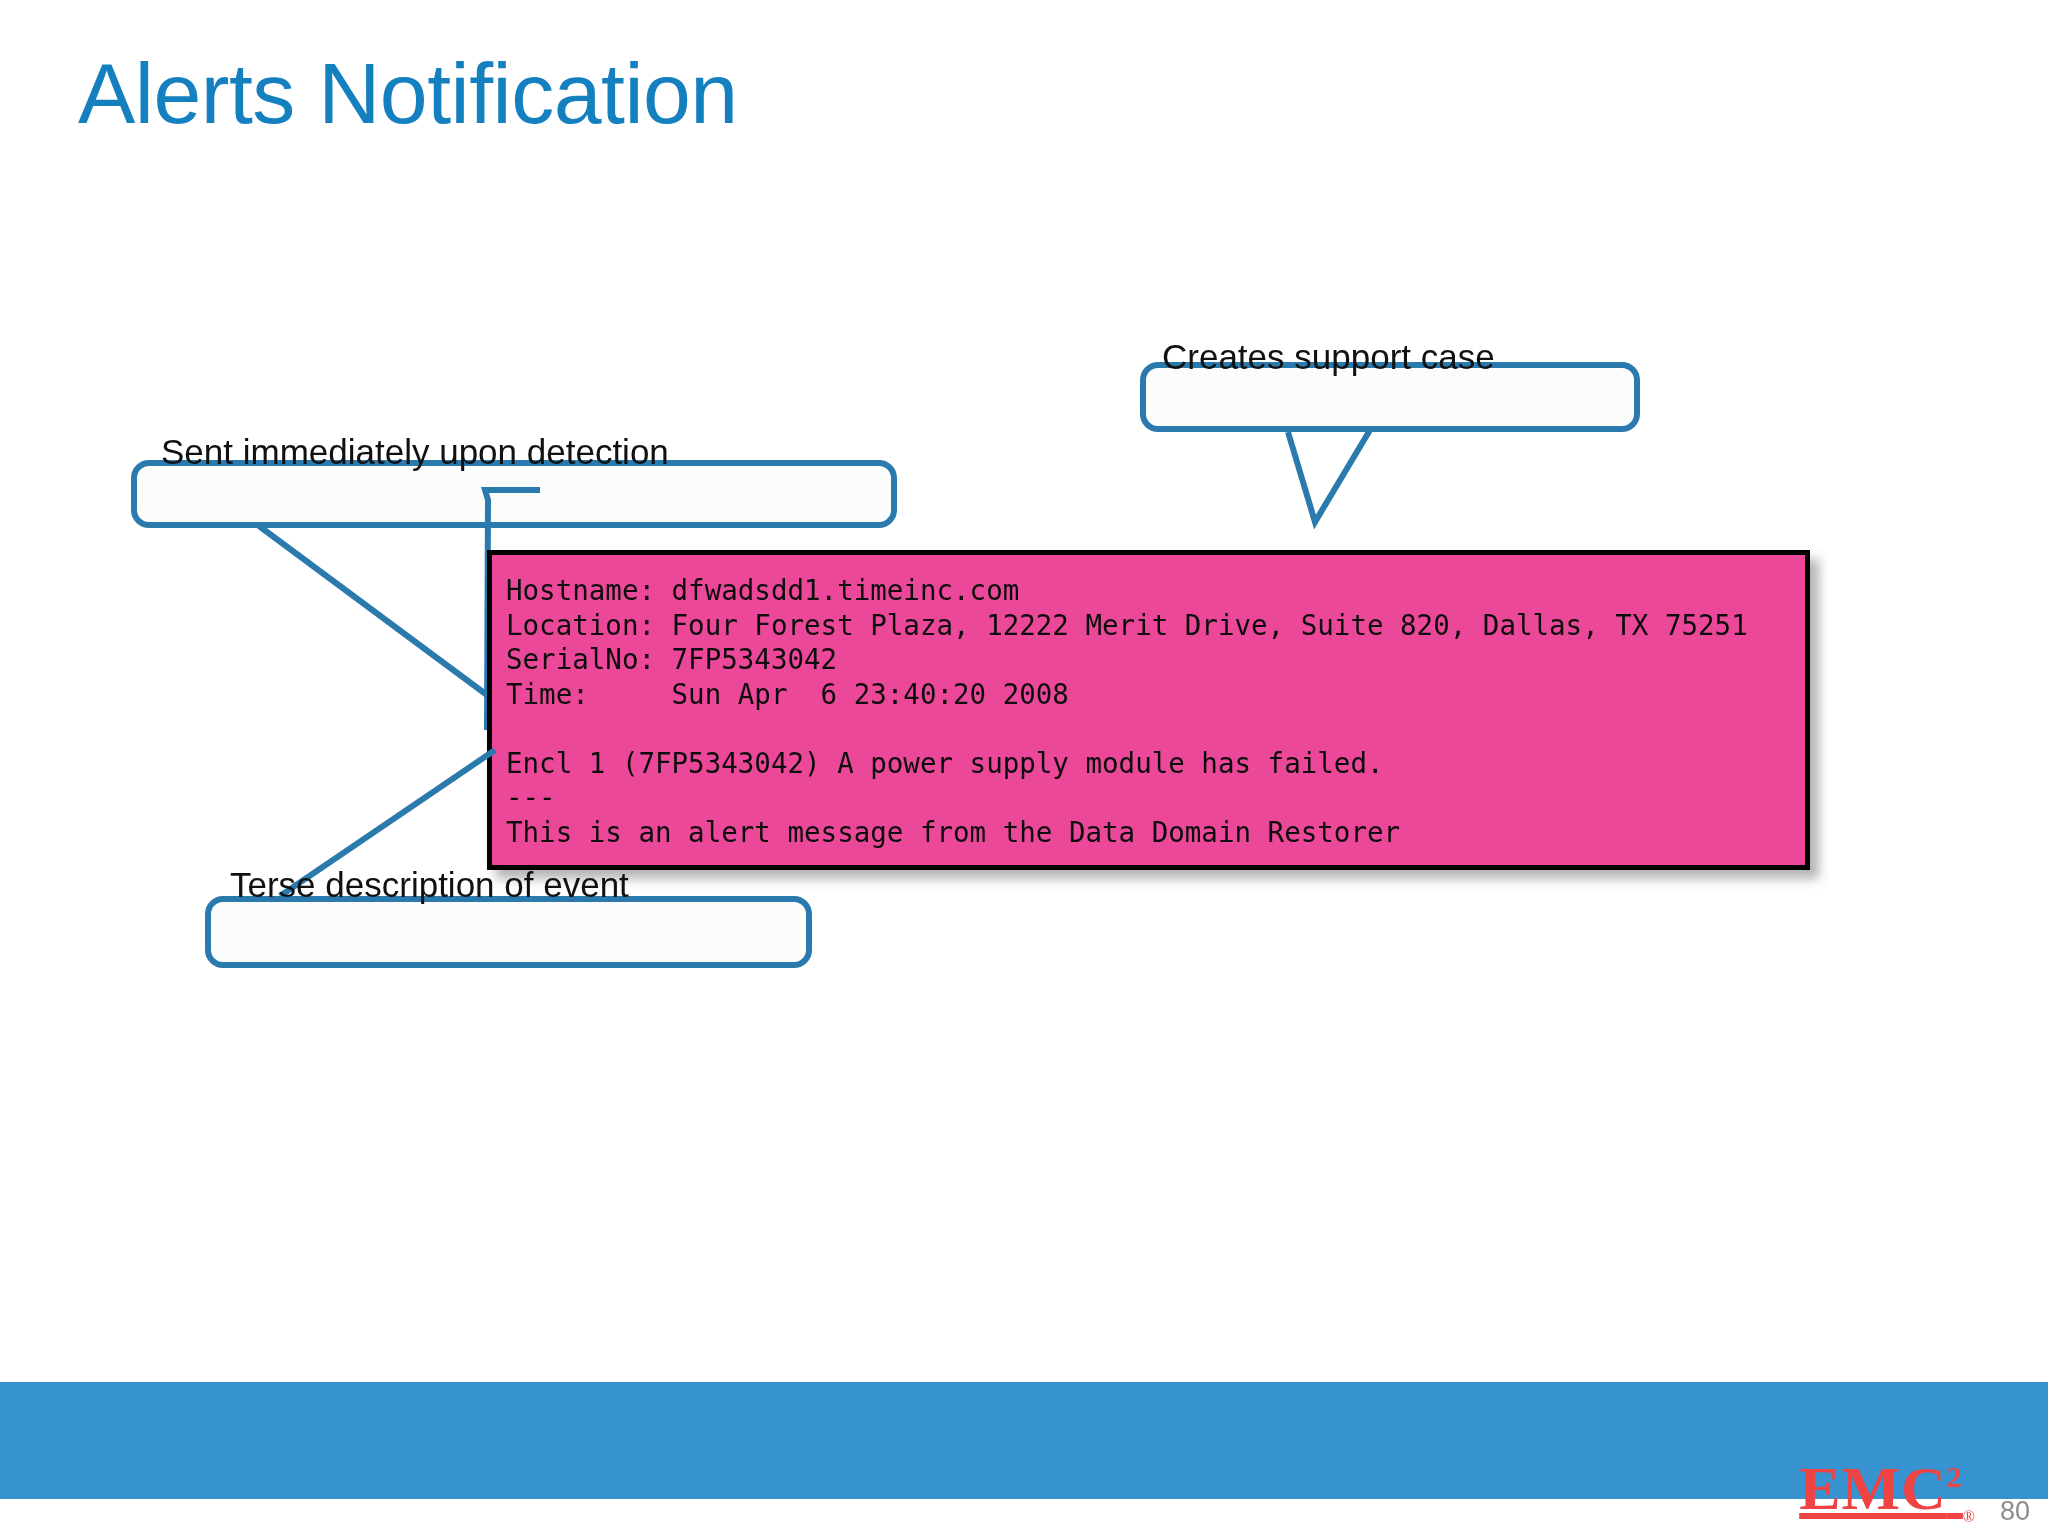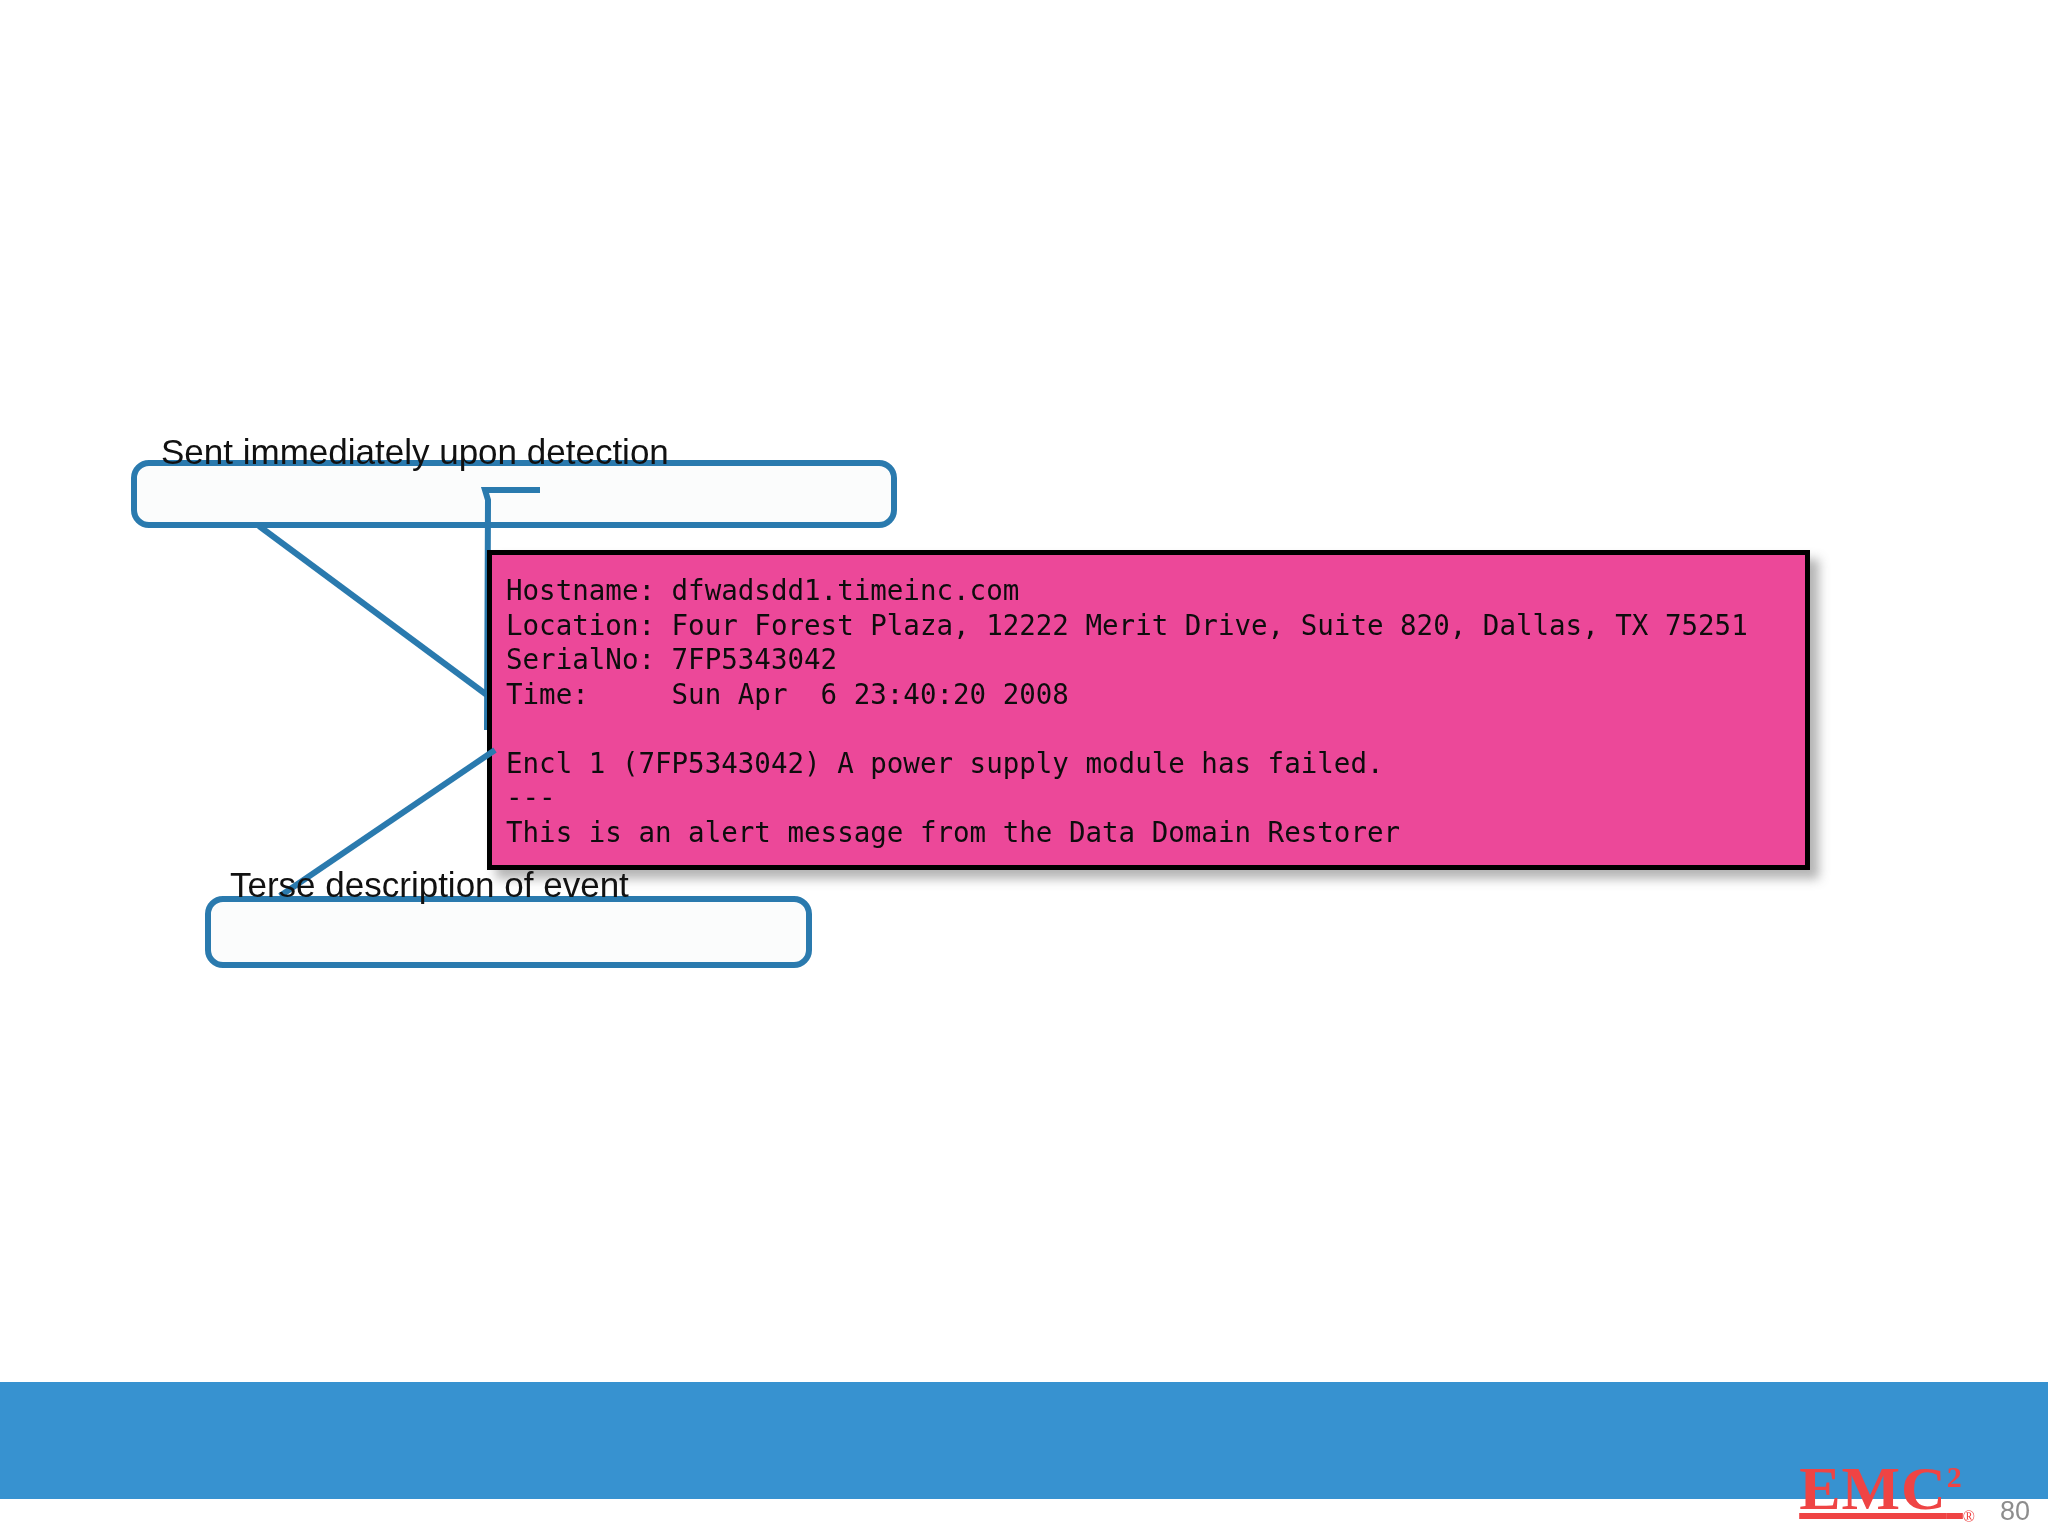--- a/index.html
+++ b/index.html
@@ -148,21 +148,29 @@
     font-size: 27px;
     color: #8d8d8d;
     font-family: "Liberation Sans", sans-serif;
   }
 </style>
 </head>
 <body>
 
 <div id="slide">
 
-
+  <div id="slide-title">Alerts Notification</div>
+
+  <div class="callout" id="callout-support">
+    <svg class="tail" width="520" height="180" viewBox="0 0 520 180">
+      <polyline points="148,70 175,160 230,68" fill="none" stroke="#2A7AAE" stroke-width="6" stroke-linejoin="miter" stroke-linecap="butt"></polyline>
+    </svg>
+    <div class="bubble"></div>
+    <div class="callout-label">Creates support case</div>
+  </div>
 
   <div class="callout" id="callout-sent">
     <svg class="tail" width="770" height="280" viewBox="0 0 770 280">
       <polyline points="128,74 360,246" fill="none" stroke="#2A7AAE" stroke-width="6" stroke-linejoin="miter" stroke-linecap="butt"></polyline>
     </svg>
     <div class="bubble"></div>
     <div class="callout-label">Sent immediately upon detection</div>
   </div>
 
   <svg style="position:absolute;left:440px;top:490px;width:140px;height:240px;overflow:visible;">

